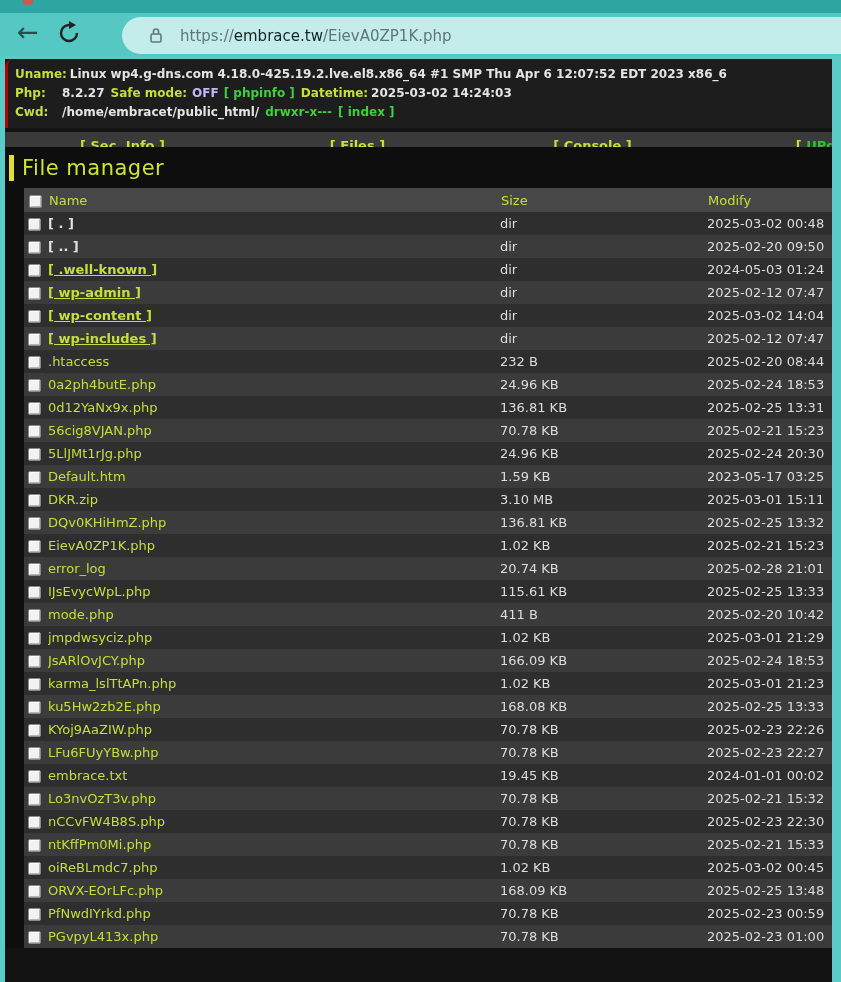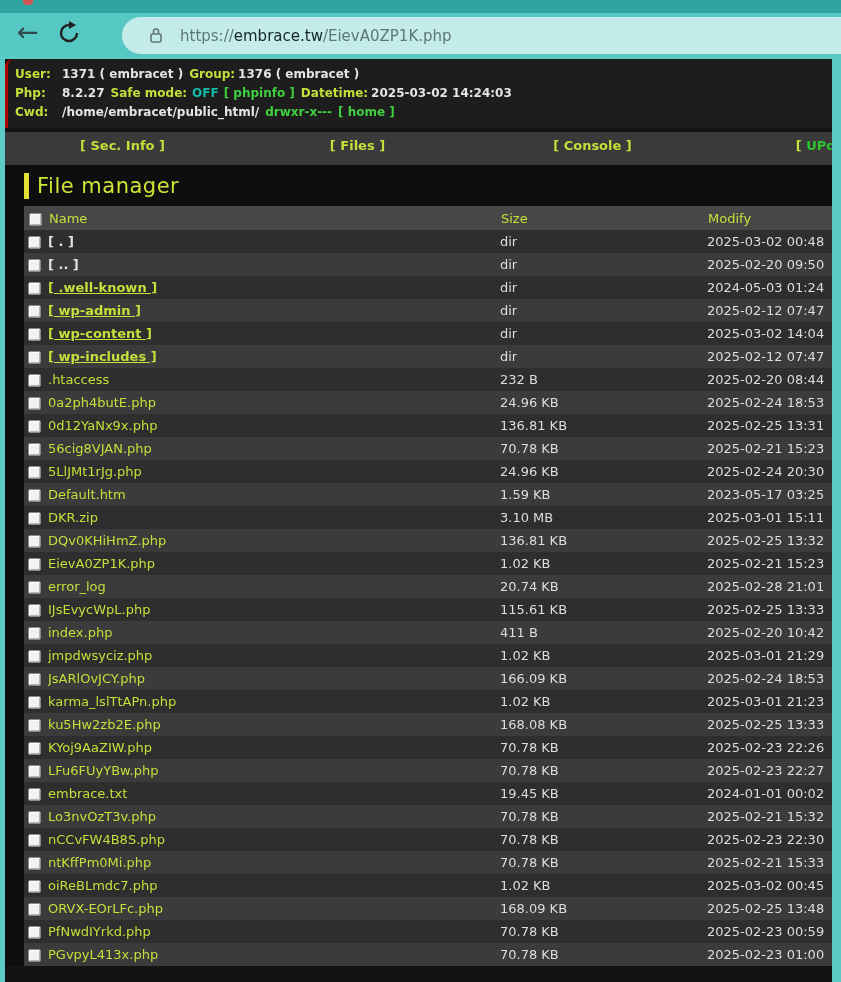--- a/index.html
+++ b/index.html
@@ -20,28 +20,28 @@
   .url-text .domain{color:#152525;margin-top:38px;}
   
   .page-content{position:absolute;top:59px;left:5px;width:827px;height:923px;background:#131313;overflow:hidden;}
   
   .header-info{background:#1D1D1D;border-left:3px solid #B30000;border-radius:8px 0 0 0;padding:6px 0 6px 7px;font-size:12px;font-weight:bold;}
   .hline{line-height:19px;white-space:nowrap;color:#E4E4E4;}
   .hlabel{display:inline-block;min-width:44px;color:#C6DF3A;margin-right:3px;}
   .hlabel-inline{color:#C6DF3A;margin:0 3px;}
   .hval{margin-right:3px;}
   .green-link{color:#3FCF3F;margin:0 3px;cursor:pointer;}
-  .off-val{color:#14b8a6;margin:0 2px;}
-  
-  .nav{margin-top:4px;background:#3A3A3A;height:33px;overflow:hidden;}
+  .off-val{color:#c4b5fd;margin:0 2px;}
+  
+  .nav{margin-top:4px;background:#3A3A3A;height:15px;overflow:hidden;}
   .nav-row{width:940px;display:flex;}
   .nav-item{flex:1;text-align:center;line-height:27px;font-size:13px;font-weight:bold;color:#C6DF3A;cursor:pointer;white-space:nowrap;}
   .nav-item .green{color:#2FC52F;}
   
-  .title-bar{background:#0E0E0E;height:41px;display:flex;align-items:center;padding-left:19px;}
+  .title-bar{background:#0E0E0E;height:41px;display:flex;align-items:center;padding-left:4px;}
   .title-accent{width:5px;height:26px;background:#E3DE33;margin-right:8px;}
   .title-text{color:#CFE335;font-size:21px;letter-spacing:0.5px;}
   
   .table-wrap{background:#0E0E0E;padding-left:19px;min-height:730px;}
   table{border-collapse:collapse;table-layout:fixed;width:883px;font-size:13px;}
   col.c1{width:24px;}col.c2{width:452px;}col.c3{width:207px;}col.c4{width:200px;}
   thead th{background:#474747;height:22px;color:#C6DF3A;font-weight:normal;text-align:left;cursor:pointer;}
   tbody td{height:23px;padding:0;vertical-align:middle;color:#DDDDDD;white-space:nowrap;overflow:hidden;}
   tbody tr:nth-child(odd){background:#2E2E2E;}
   tbody tr:nth-child(even){background:#3B3B3B;}
@@ -75,23 +75,23 @@
       <rect x="2" y="7" width="10" height="8" rx="1.5" fill="none" stroke="#5E7777" stroke-width="1.6"></rect>
       <path d="M4.5 7 V4.5 A2.5 2.5 0 0 1 9.5 4.5 V7" fill="none" stroke="#5E7777" stroke-width="1.6"></path>
     </svg>
     <div class="url-text"><span>https://</span><span class="domain">embrace.tw</span><span>/EievA0ZP1K.php</span></div>
   </div>
 </div>
 
 <div class="page-content">
 
   <div class="header-info">
-    <div class="hline"><span class="hlabel">User:</span><span class="hval">1371 ( embracet )</span><span class="hlabel-inline">Group:</span><span class="hval">1376 ( embracet )</span></div>
+    <div class="hline"><span class="hlabel">Uname:</span><span class="hval">Linux wp4.g-dns.com 4.18.0-425.19.2.lve.el8.x86_64 #1 SMP Thu Apr 6 12:07:52 EDT 2023 x86_6</span></div>
     <div class="hline"><span class="hlabel">Php:</span><span class="hval">8.2.27</span><span class="hlabel-inline">Safe mode:</span><span class="off-val">OFF</span><span class="green-link">[ phpinfo ]</span><span class="hlabel-inline">Datetime:</span><span class="hval">2025-03-02 14:24:03</span></div>
-    <div class="hline"><span class="hlabel">Cwd:</span><span class="hval">/home/embracet/public_html/</span><span class="green-link">drwxr-x---</span><span class="green-link">[ home ]</span></div>
+    <div class="hline"><span class="hlabel">Cwd:</span><span class="hval">/home/embracet/public_html/</span><span class="green-link">drwxr-x---</span><span class="green-link">[ index ]</span></div>
   </div>
 
   <div class="nav">
     <div class="nav-row">
       <div class="nav-item">[ Sec. Info ]</div>
       <div class="nav-item">[ Files ]</div>
       <div class="nav-item">[ Console ]</div>
       <div class="nav-item"><span>[ </span><span class="green">UPdate</span></div>
     </div>
   </div>
@@ -215,21 +215,21 @@
     <td>2025-02-28 21:01</td>
   </tr>
           <tr>
     <td><input type="checkbox" style=""></td>
     <td><span class="fname file">IJsEvycWpL.php</span></td>
     <td>115.61 KB</td>
     <td>2025-02-25 13:33</td>
   </tr>
           <tr>
     <td><input type="checkbox" style=""></td>
-    <td><span class="fname file">index.php</span></td>
+    <td><span class="fname file">mode.php</span></td>
     <td>411 B</td>
     <td>2025-02-20 10:42</td>
   </tr>
           <tr>
     <td><input type="checkbox" style=""></td>
     <td><span class="fname file">jmpdwsyciz.php</span></td>
     <td>1.02 KB</td>
     <td>2025-03-01 21:29</td>
   </tr>
           <tr>

